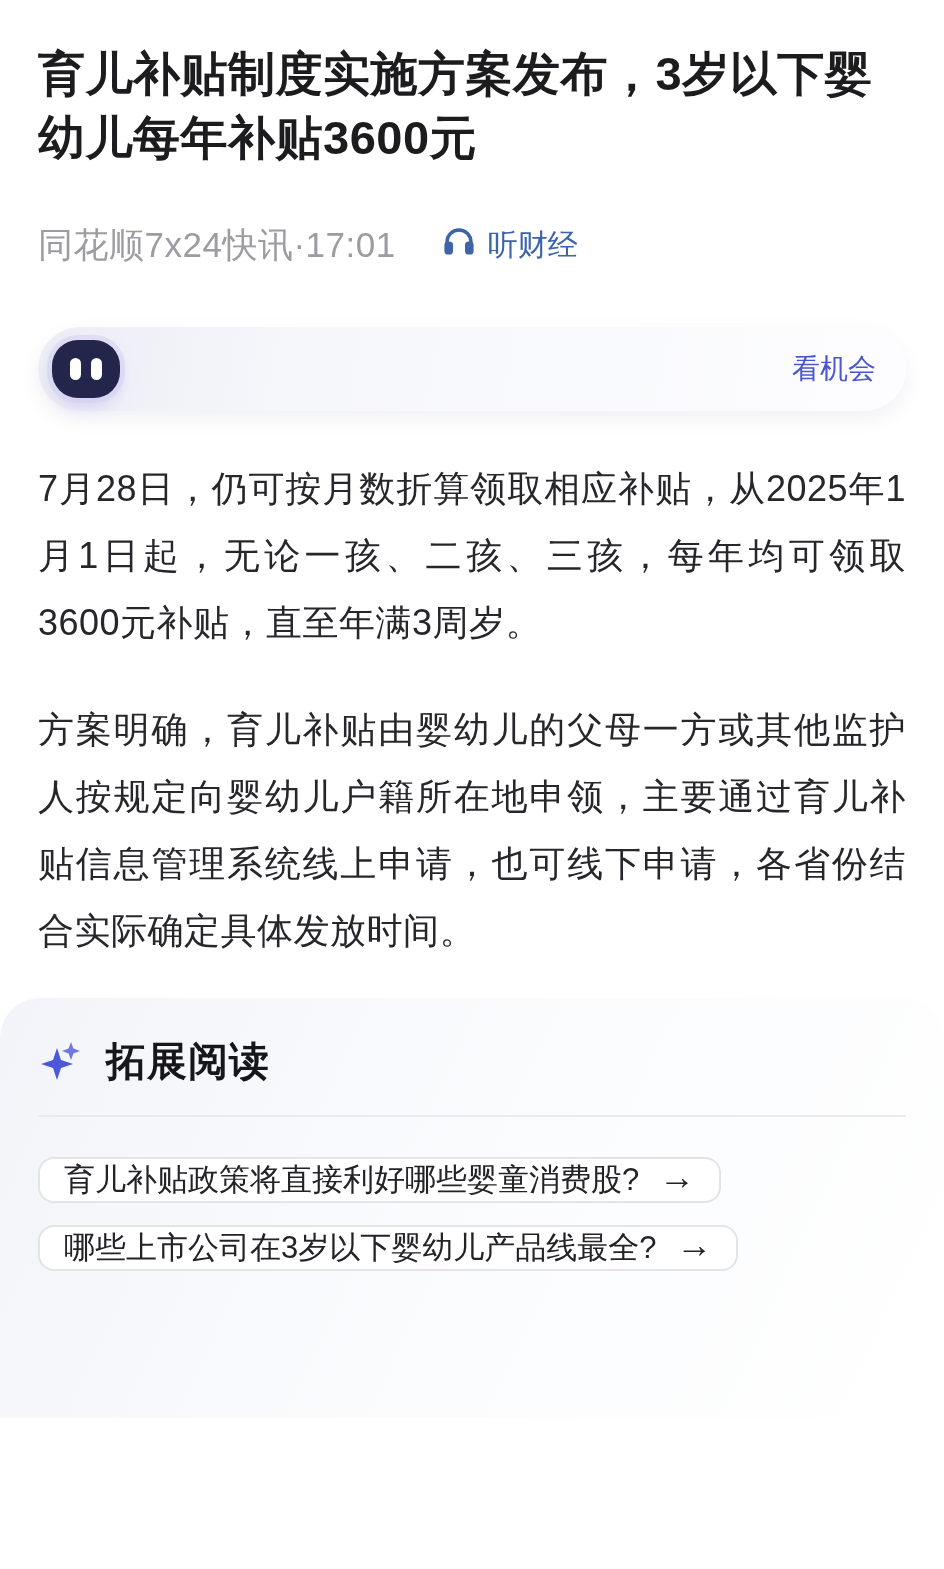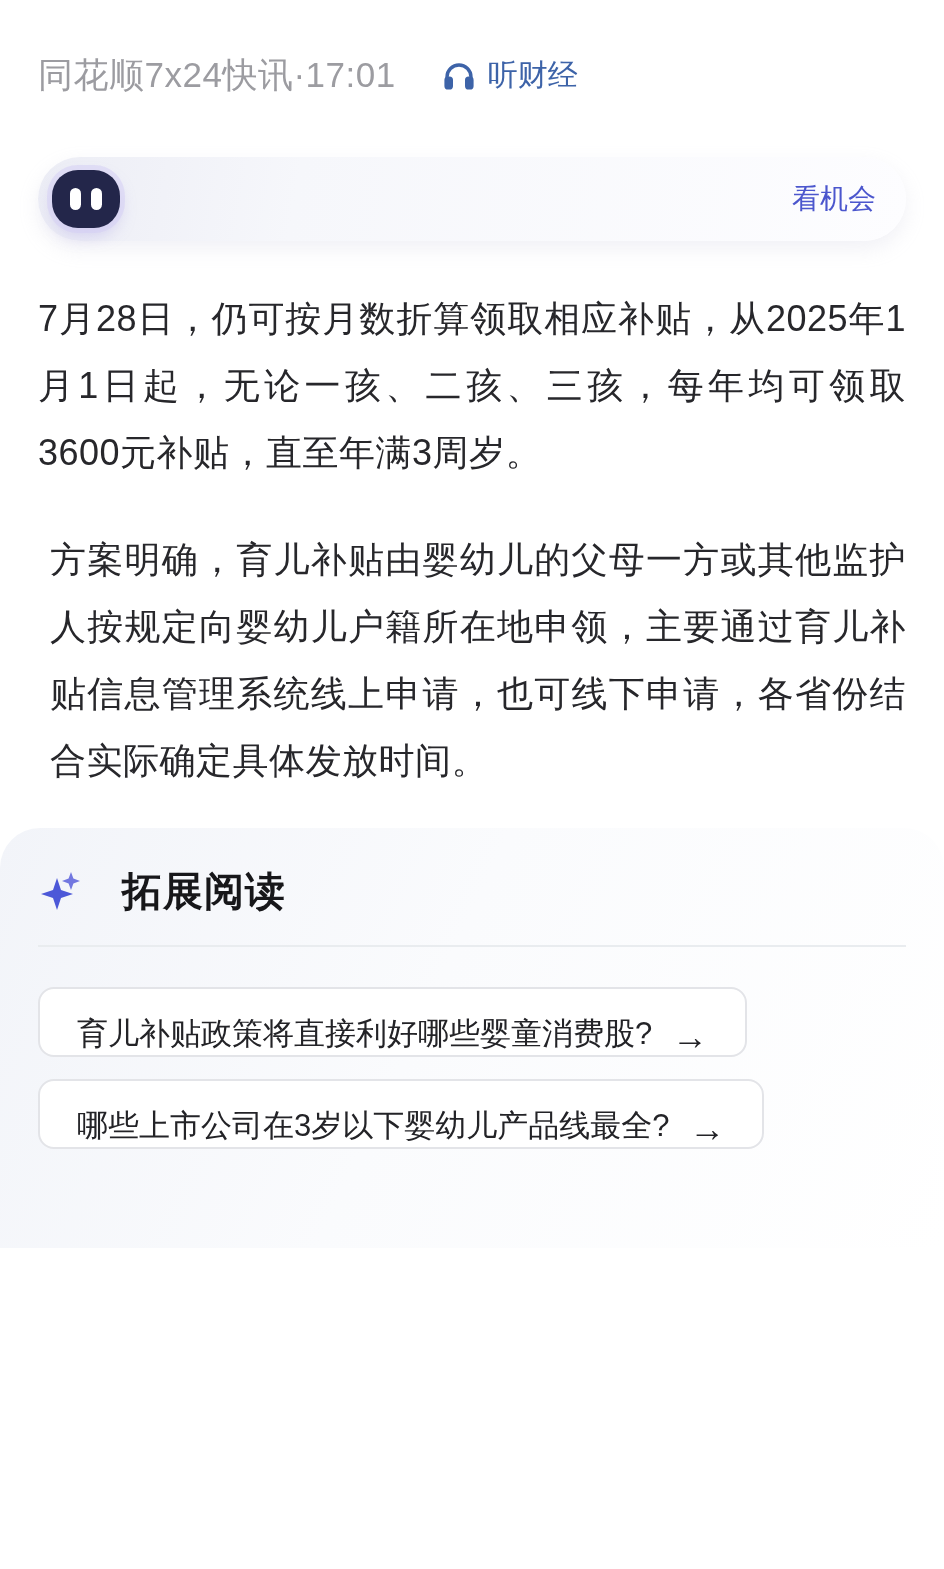--- a/index.html
+++ b/index.html
@@ -28,21 +28,20 @@
     display: flex;
     align-items: center;
   }
   .source-time {
     color: #9c9ca1;
     font-size: 35px;
     letter-spacing: 0.5px;
   }
   .listen-btn {
     display: flex;
-    align-items: center;
     gap: 12px;
     margin-left: 46px;
     cursor: pointer;
     background: none;
     border: none;
     font-family: Liberation Mono, monospace;
   }
   .listen-btn svg { display: block; }
   .listen-label {
     color: #3d63a8;
@@ -92,78 +91,79 @@
   }
 
   .article-body { margin-top: 44px; }
   .para {
     font-size: 36px;
     line-height: 67px;
     color: #27272b;
     text-align: justify;
     letter-spacing: 0.5px;
   }
-  .para + .para { margin-top: 40px; margin-left: 12px; }
+  .para + .para { margin-top: 40px; }
 
   .extended {
     margin-top: 34px;
     background: linear-gradient(115deg, #f2f4f9 0%, #fafbfd 45%, #ffffff 100%);
     border-top-left-radius: 40px;
     border-top-right-radius: 40px;
     padding: 36px 38px 80px;
     min-height: 420px;
   }
   .ext-header {
     display: flex;
     align-items: center;
-    gap: 36px;
+    gap: 20px;
   }
   .ext-header svg { display: block; }
   .ext-title {
     font-size: 40px;
     font-weight: 700;
     color: #17171a;
     letter-spacing: 1px;
   }
   .ext-divider {
     margin-top: 26px;
     height: 2px;
     background: #e9ecef;
   }
   .ext-links { margin-top: 40px; }
   .ext-link {
     display: flex;
-    align-items: flex-end;
+    align-items: flex-start;
     gap: 20px;
     width: fit-content;
-    height: 70px;
+    height: 46px;
     background: #ffffff;
     border: 2px solid #e3e4e8;
     border-radius: 16px;
-    padding: 0 37px;
+    padding: 0 24px;
     cursor: pointer;
     font-family: inherit;
   }
   .ext-link + .ext-link { margin-top: 22px; }
   .ext-link-label {
     font-size: 31px;
     color: #232327;
     white-space: nowrap;
   }
   .ext-link-arrow {
     font-size: 36px;
     color: #232327;
     line-height: 1;
   }
 </style>
 </head>
 <body>
 
 <div class="article">
 
+  <h1 class="title">育儿补贴制度实施方案发布，3岁以下婴幼儿每年补贴3600元</h1>
 
   <div class="meta-row">
     <span class="source-time">同花顺7x24快讯·17:01</span>
     <button class="listen-btn">
       <span>
         <svg width="34" height="32" viewBox="0 0 34 32" fill="none">
           <path d="M5 22 L5 17 C5 10.4 10.4 5 17 5 C23.6 5 29 10.4 29 17 L29 22" stroke="#3d63a8" stroke-width="3.4" stroke-linecap="round" fill="none"></path>
           <rect x="2.4" y="16.5" width="8.6" height="13" rx="3.6" fill="#3d63a8"></rect>
           <rect x="23" y="16.5" width="8.6" height="13" rx="3.6" fill="#3d63a8"></rect>
         </svg>

